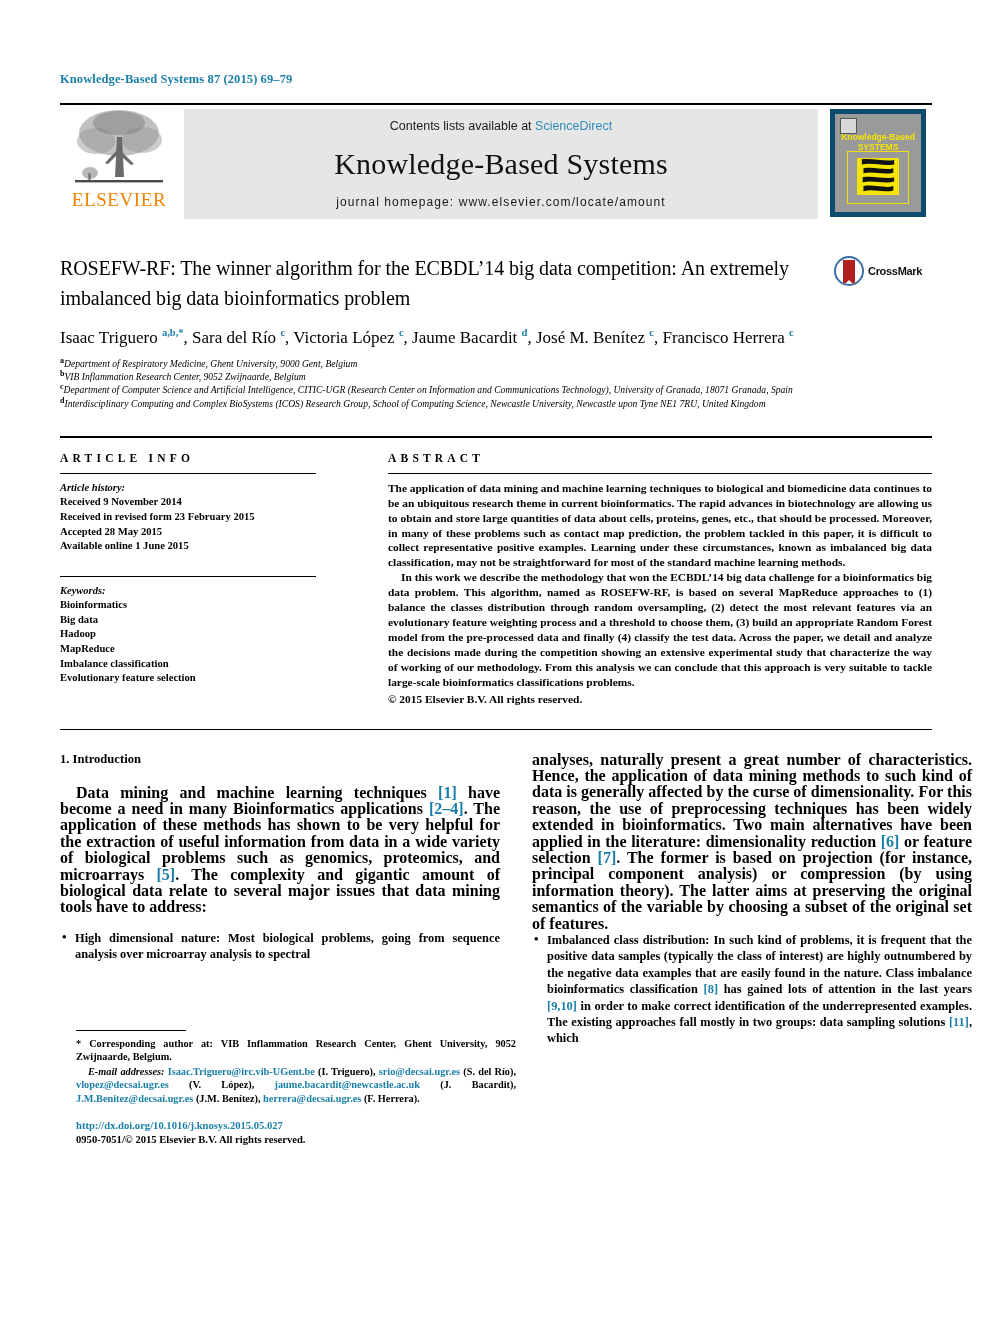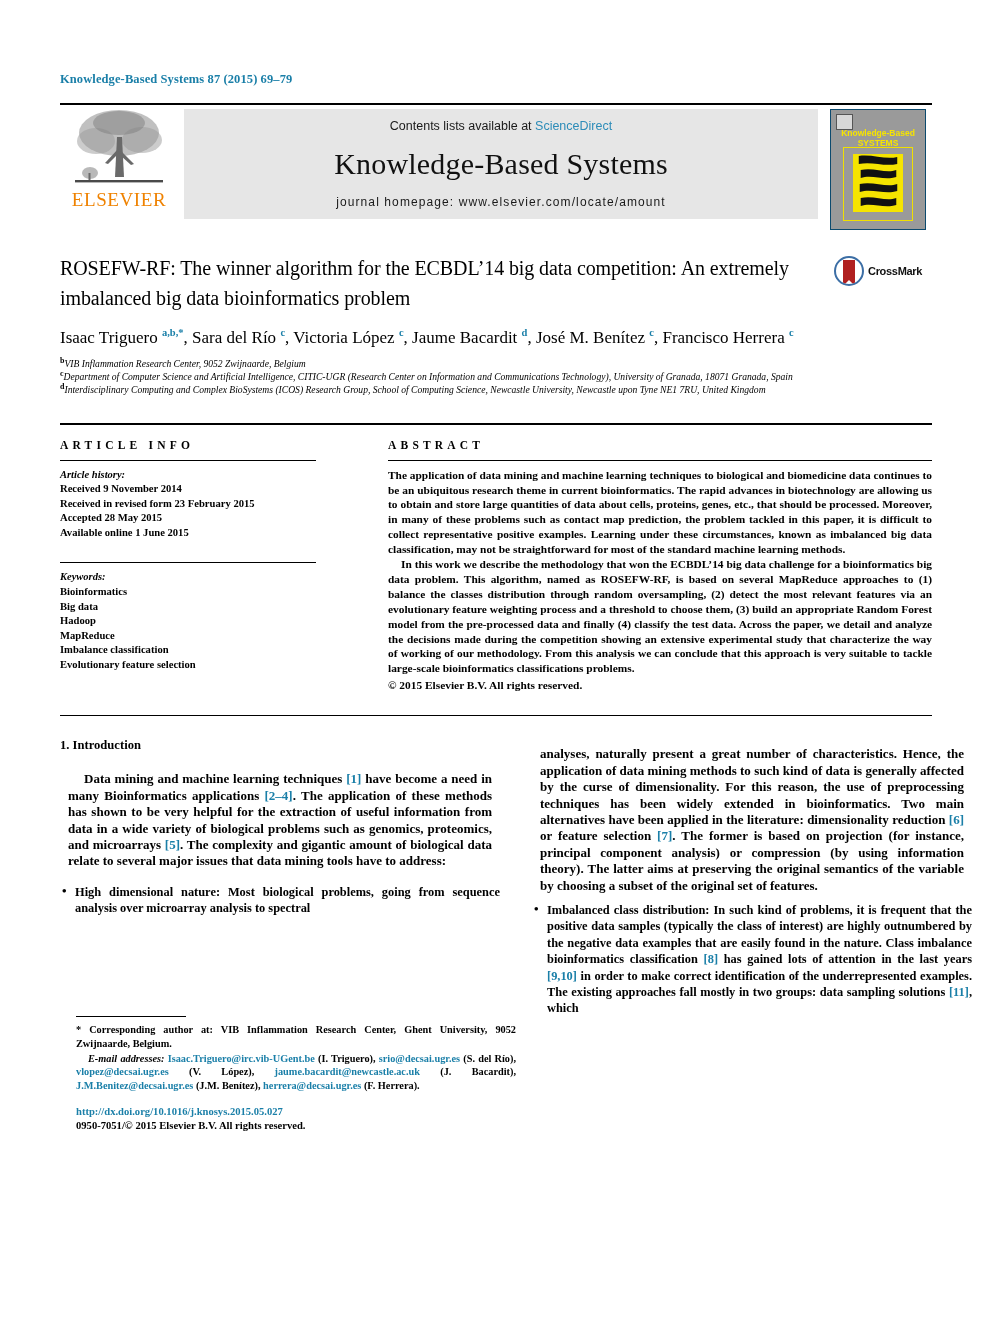--- a/index.html
+++ b/index.html
@@ -100,23 +100,23 @@
     width: 108px;
     flex: 0 0 108px;
     display: flex;
     align-items: flex-start;
     justify-content: center;
     padding-top: 4px;
     box-sizing: border-box;
   }
   .cover {
     width: 96px;
-    height: 121px;
+    height: 108px;
     background: #9a9a9a;
-    border: 1px solid #0c4a6e;
+    border: 5px solid #0c4a6e;
     position: relative;
     box-sizing: border-box;
   }
   .cover-ellogo {
     position: absolute;
     left: 5px; top: 4px;
     width: 15px; height: 14px;
     background: #d8d8d8;
     border: 1px solid #555;
   }
@@ -300,25 +300,25 @@
     flex: 0 0 440px;
     position: relative;
   }
   h2.sec-title {
     font-size: 12.6px;
     font-weight: bold;
     margin: 0 0 18px 0;
     font-family: "Liberation Serif", serif;
   }
   .para {
-    font-size: 13px;
+    font-size: 16px;
     line-height: 16.4px;
     text-align: justify;
     font-weight: bold;
-    margin: 8px;
+    margin: 0;
   }
   .para.indent { text-indent: 16px; }
   .ref { color: #1a7fa8; }
   ul.bullets {
     margin: 14px 0 0 0;
     padding-left: 15px;
     list-style: none;
   }
   ul.bullets li {
     font-size: 12.4px;
@@ -436,20 +436,21 @@
   <div class="title-block">
     <div class="crossmark">
       <span class="cm-badge">
           <span class="cm-ribbon"></span>
         </span>
       <span class="cm-text">CrossMark</span>
     </div>
     <h1 class="paper-title">ROSEFW-RF: The winner algorithm for the ECBDL’14 big data competition: An extremely imbalanced big data bioinformatics problem</h1>
     <div class="authors">Isaac Triguero <sup>a,b,</sup><sup>*</sup>, Sara del Río <sup>c</sup>, Victoria López <sup>c</sup>, Jaume Bacardit <sup>d</sup>, José M. Benítez <sup>c</sup>, Francisco Herrera <sup>c</sup></div>
     <div class="affiliations">
+        <div><span class="aff-mark">a</span>Department of Respiratory Medicine, Ghent University, 9000 Gent, Belgium</div>
         <div><span class="aff-mark">b</span>VIB Inflammation Research Center, 9052 Zwijnaarde, Belgium</div>
         <div><span class="aff-mark">c</span>Department of Computer Science and Artificial Intelligence, CITIC-UGR (Research Center on Information and Communications Technology), University of Granada, 18071 Granada, Spain</div>
         <div><span class="aff-mark">d</span>Interdisciplinary Computing and Complex BioSystems (ICOS) Research Group, School of Computing Science, Newcastle University, Newcastle upon Tyne NE1 7RU, United Kingdom</div>
       </div>
   </div>
 
   <div class="info-abstract">
 
     <div class="col-info">
       <div class="section-kicker">ARTICLE INFO</div>

